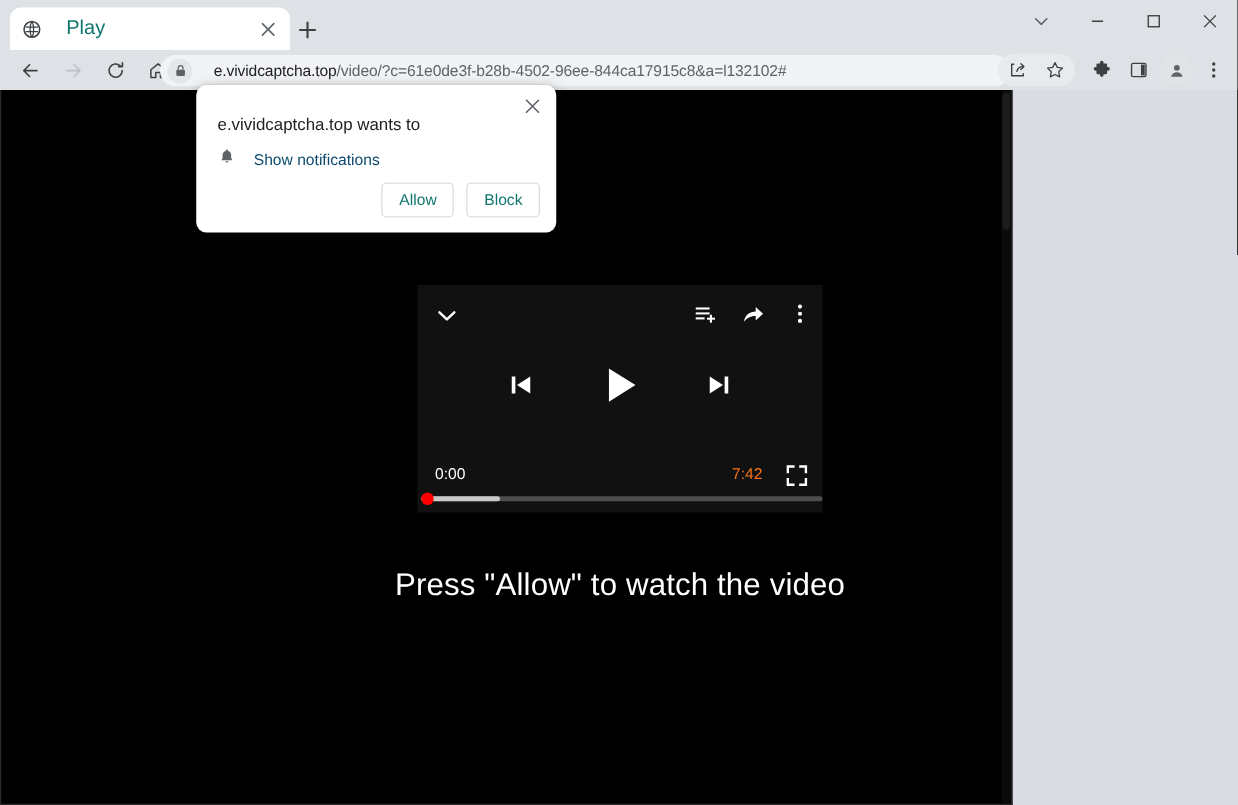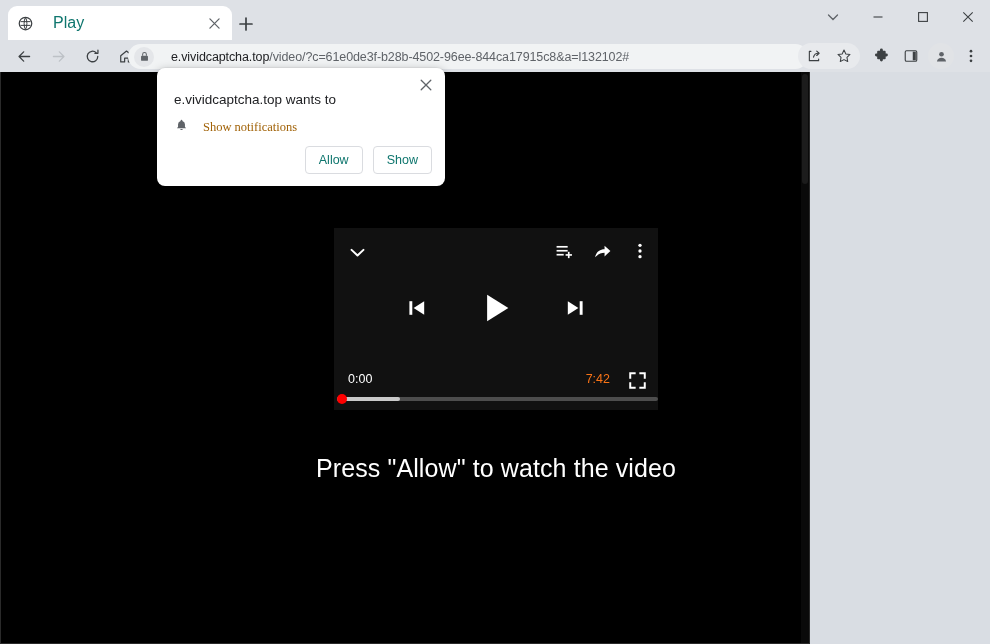--- a/index.html
+++ b/index.html
@@ -227,21 +227,21 @@
     border-radius: 50%;
   }
   .perm-title {
     position: absolute; left: 17px; top: 24px;
     font-size: 13.5px; color: #202124;
   }
   .perm-row {
     position: absolute; left: 17px; top: 50px;
     display: flex; align-items: center; gap: 14px;
   }
-  .perm-row-label { font-size: 12.5px; color: #a16207; font-family: Liberation Serif, serif; }
+  .perm-row-label { font-size: 12.5px; color: #0c4a6e; }
   .perm-actions {
     position: absolute; right: 13px; bottom: 12px;
     display: flex; gap: 10px;
   }
   .perm-btn {
     min-width: 58px; height: 28px;
     border: 1px solid #dadce0;
     border-radius: 4px;
     background: #fff;
     color: #0f766e;
@@ -474,17 +474,17 @@
         <svg width="15" height="15" viewBox="0 0 20 20">
           <path d="M10 2.2a1.15 1.15 0 0 1 1.15 1.15v.5a4.6 4.6 0 0 1 3.45 4.45v3.2l1.4 2.1H4l1.4-2.1v-3.2
                    A4.6 4.6 0 0 1 8.85 3.85v-.5A1.15 1.15 0 0 1 10 2.2z" fill="#5f6368"></path>
           <path d="M8.1 14.6a1.95 1.95 0 0 0 3.8 0z" fill="#5f6368"></path>
         </svg>
       </span>
       <span class="perm-row-label">Show notifications</span>
     </div>
     <div class="perm-actions">
       <button class="perm-btn">Allow</button>
-      <button class="perm-btn">Show</button>
+      <button class="perm-btn">Block</button>
     </div>
   </div>
 
 </div>
 
 </body></html>

